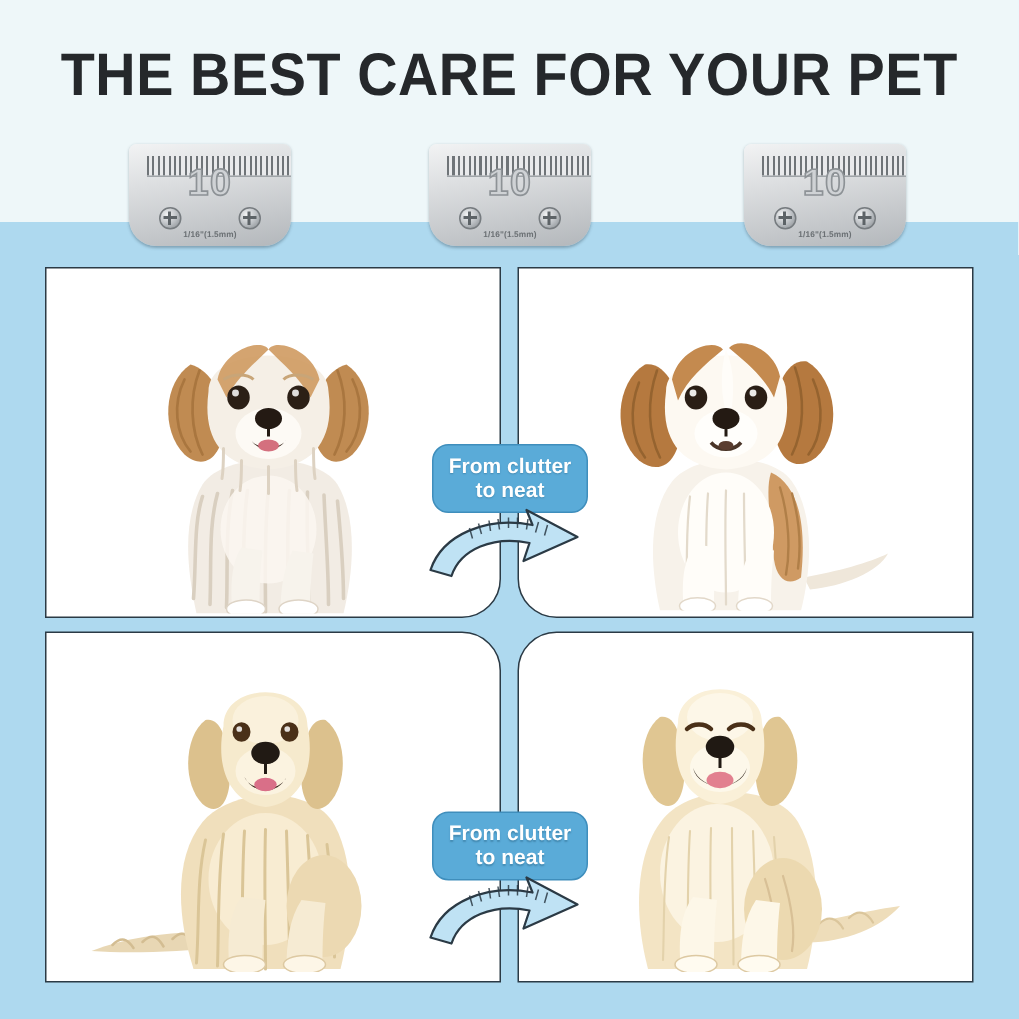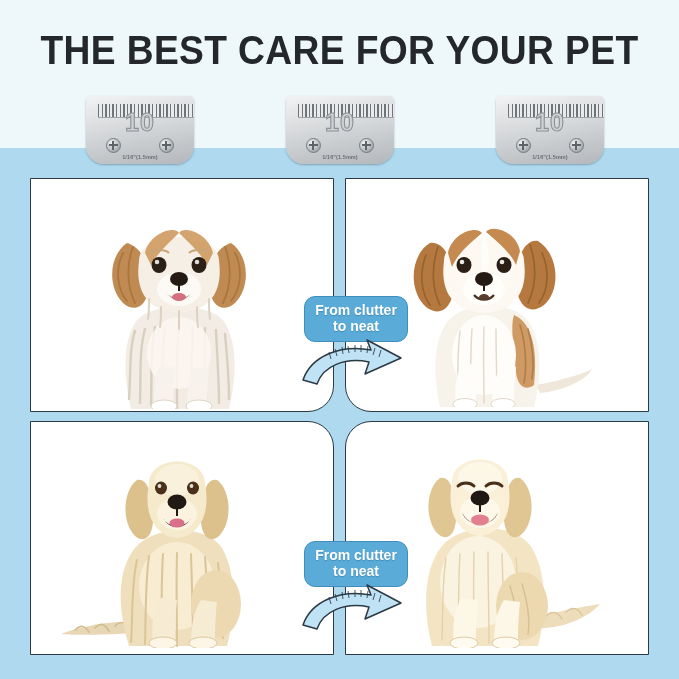--- a/index.html
+++ b/index.html
@@ -136,21 +136,21 @@
   .panel.bl { left: 0;     top: 243px; width: 304px; height: 234px; border-radius: 0 26px 0 0; }
   .panel.br { left: 315px; top: 243px; width: 304px; height: 234px; border-radius: 26px 0 0 0; }
 
   
   .dog { position: absolute; bottom: 0; }
   .dog svg { display: block; }
 
   
   .center-col {
     position: absolute;
-    left: 16px; top: 0;
+    left: 0; top: 0;
     width: 637px; height: 679px;
     pointer-events: none;
   }
   .badge {
     position: absolute;
     width: 104px;
     padding: 6px 4px 7px;
     background: #5aabd8;
     border: 1.4px solid #3f8ebc;
     border-radius: 11px;

